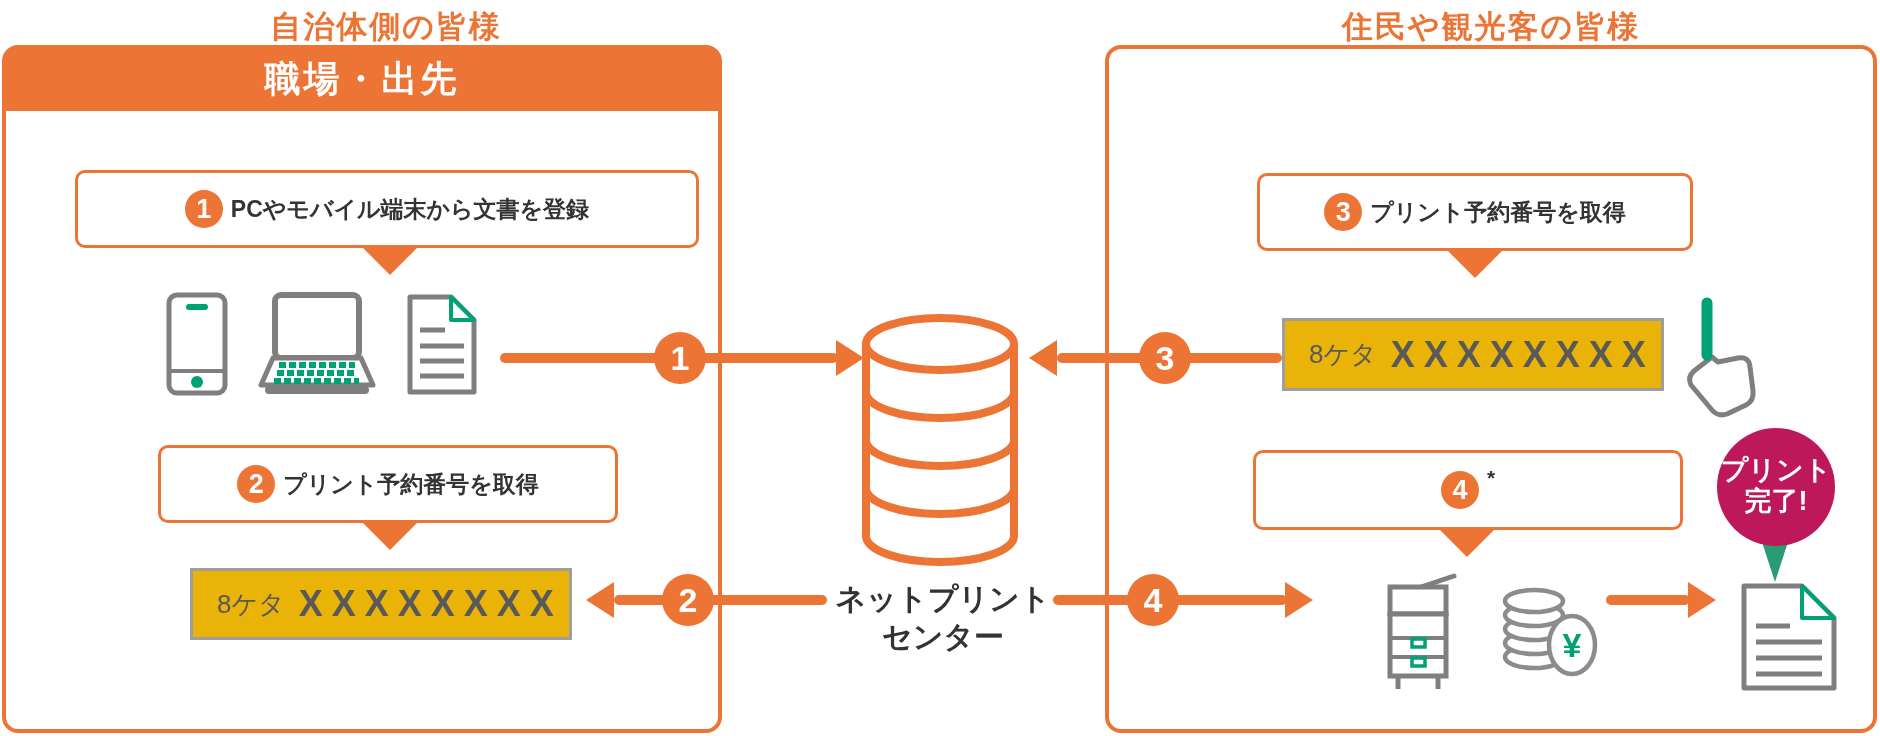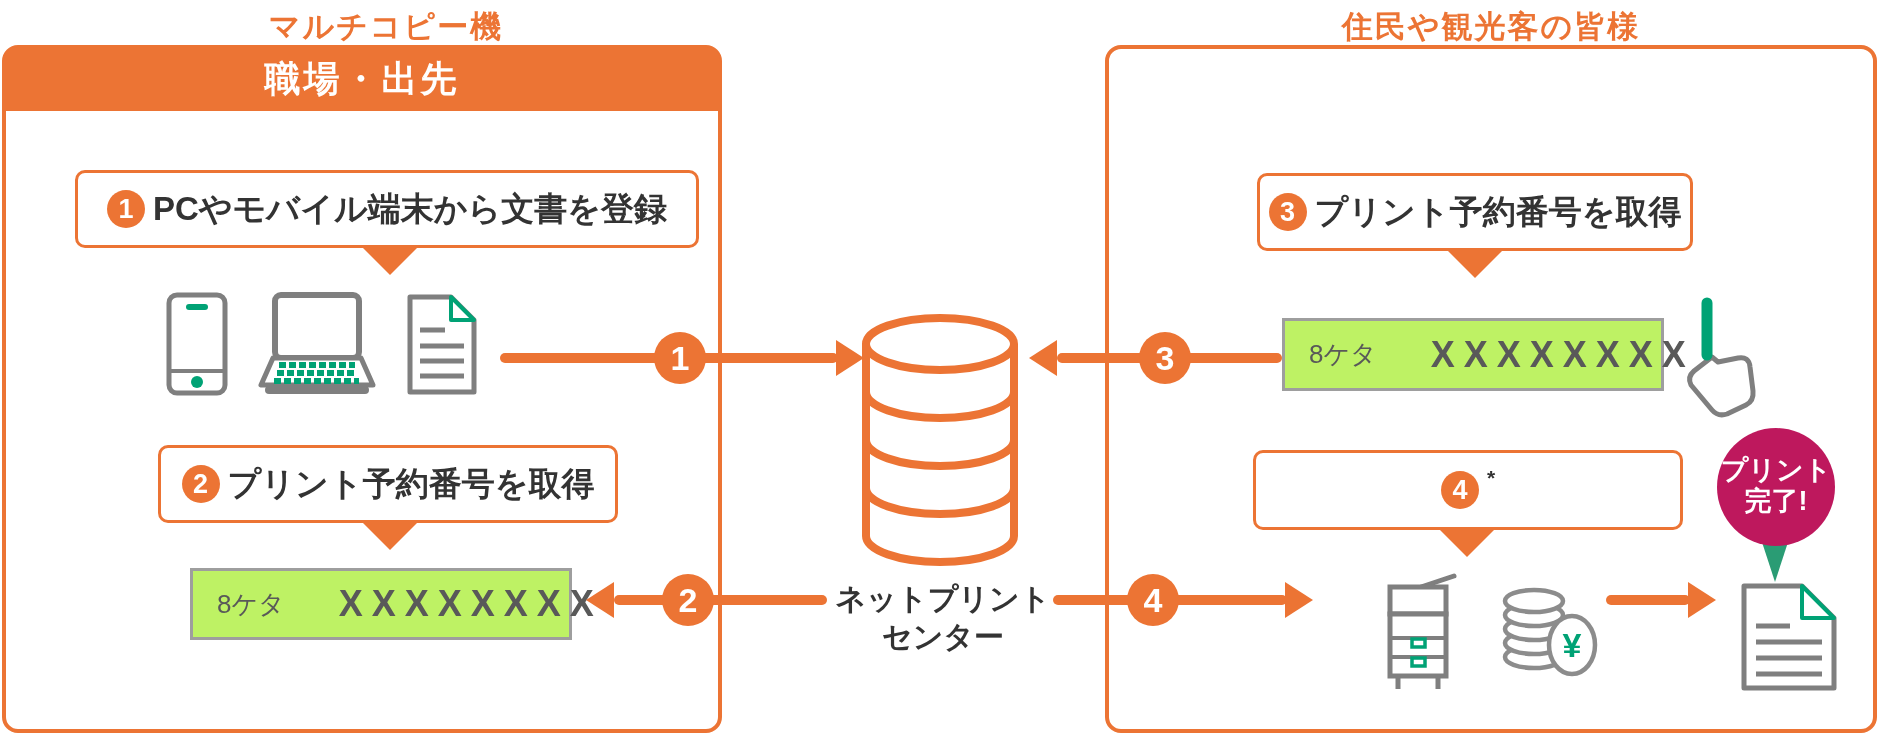--- a/index.html
+++ b/index.html
@@ -17,29 +17,29 @@
   #panel-right { left:1105px; width:772px; }
   .panel-header { height:64px; margin:-2px -2px 0 -2px; border-radius:13px 13px 0 0;
                   background:#EC7434; color:#fff; font-size:36px; font-weight:bold;
                   display:flex; align-items:center; justify-content:center; letter-spacing:3px; }
 
   .stepbox { position:absolute; border:3px solid #EC7434; border-radius:10px; background:#fff;
              display:flex; align-items:center; justify-content:center; }
   .stepnum { width:38px; height:38px; border-radius:50%; background:#EC7434; color:#fff;
              font-size:27px; font-weight:bold; display:flex; align-items:center;
              justify-content:center; margin-right:8px; flex:none; }
-  .steplabel { font-size:33px; font-weight:bold; color:#333; white-space:nowrap; }
+  .steplabel { font-size:23px; font-weight:bold; color:#333; white-space:nowrap; }
   .stepnote  { font-size:21px; font-weight:bold; color:#333; position:relative; top:-12px; }
 
   .tri { position:absolute; width:0; height:0;
          border-left:28px solid transparent; border-right:28px solid transparent;
          border-top:28px solid #EC7434; }
 
-  .codebox { position:absolute; border:3px solid #9E9E9E; background:#bef264;
-             display:flex; align-items:center; padding-left:24px;gap:40px; }
+  .codebox { position:absolute; border:3px solid #9E9E9E; background:#eab308;
+             display:flex; align-items:center; padding-left:24px; }
   .codelabel { font-size:26px; color:#595959; margin-right:14px; flex:none; }
   .codeval   { font-size:36px; color:#595959; font-weight:bold; letter-spacing:9px; white-space:nowrap; }
 
   .devices { position:absolute; left:159px; top:243px; display:flex; align-items:flex-end; gap:24px; }
 
   .flowline { position:absolute; height:10px; border-radius:5px; background:#EC7434; z-index:5; }
   .ah { position:absolute; width:0; height:0; z-index:5;
         border-top:18px solid transparent; border-bottom:18px solid transparent; }
   .ah.r { border-left:28px solid #EC7434; }
   .ah.l { border-right:28px solid #EC7434; }
@@ -58,21 +58,21 @@
                   border-left:15px solid transparent; border-right:15px solid transparent;
                   border-top:46px solid #2A9C74; }
 
   .icon-abs { position:absolute; }
 </style>
 </head>
 <body>
 
 <div id="stage">
 
-  <div class="title" id="title-left">マルチコピー機</div>
+  <div class="title" id="title-left">自治体側の皆様</div>
   <div class="title" id="title-right">住民や観光客の皆様</div>
 
   <section class="panel" id="panel-left">
     <div class="panel-header">職場・出先</div>
 
     <div class="stepbox" style="left:69px; top:121px; width:624px; height:78px;">
       <span class="stepnum">1</span>
       <span class="steplabel">PCやモバイル端末から文書を登録</span>
     </div>
     <div class="tri" style="left:356px; top:198px;"></div>

